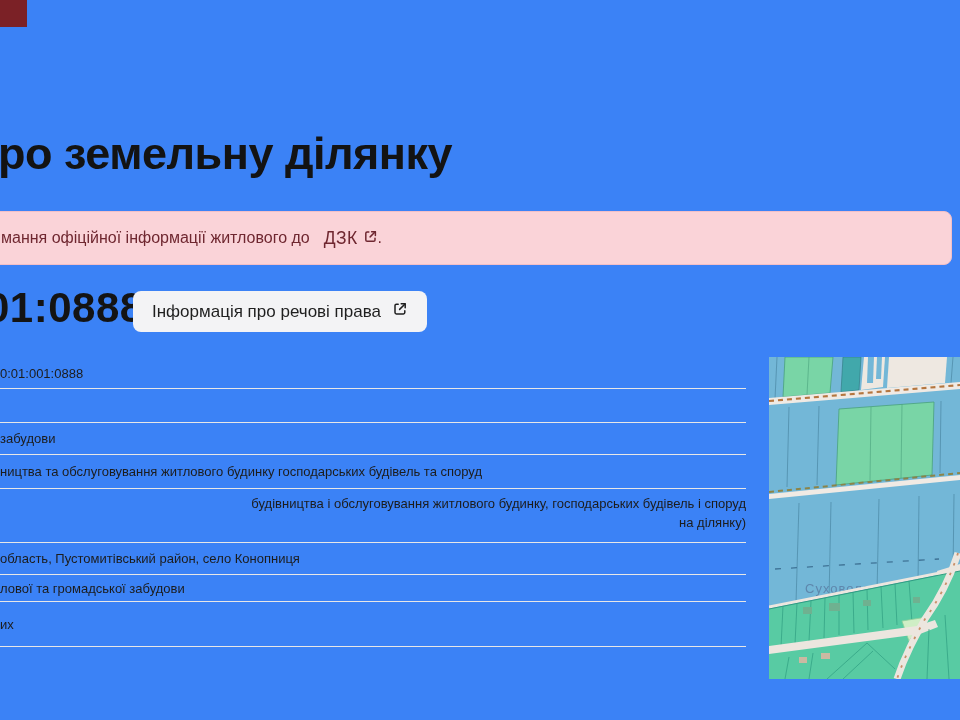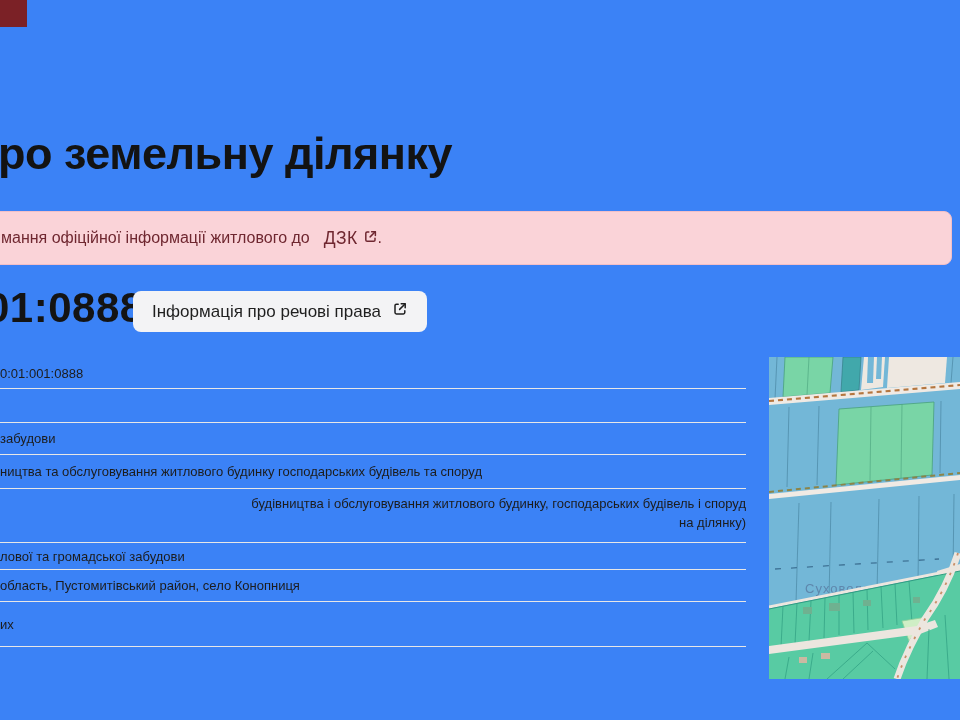--- a/index.html
+++ b/index.html
@@ -84,25 +84,25 @@
     <div class="row" style="height:32px">
       <span>забудови</span>
     </div>
     <div class="row" style="height:34px">
       <span>ництва та обслуговування житлового будинку господарських будівель та споруд</span>
     </div>
     <div class="row row--multi" style="height:54px">
       <span>будівництва і обслуговування житлового будинку, господарських будівель і споруд</span>
       <span>на ділянку)</span>
     </div>
+    <div class="row" style="height:32px">
+      <span>область, Пустомитівський район, село Конопниця</span>
+    </div>
     <div class="row" style="height:27px">
       <span>лової та громадської забудови</span>
-    </div>
-    <div class="row" style="height:32px">
-      <span>область, Пустомитівський район, село Конопниця</span>
     </div>
     <div class="row" style="height:45px">
       <span>их</span>
     </div>
   </div>
 
   <div class="map">
     <svg width="191" height="322" viewBox="0 0 191 322">
 
       <rect width="191" height="322" fill="#73b7d7"></rect>

